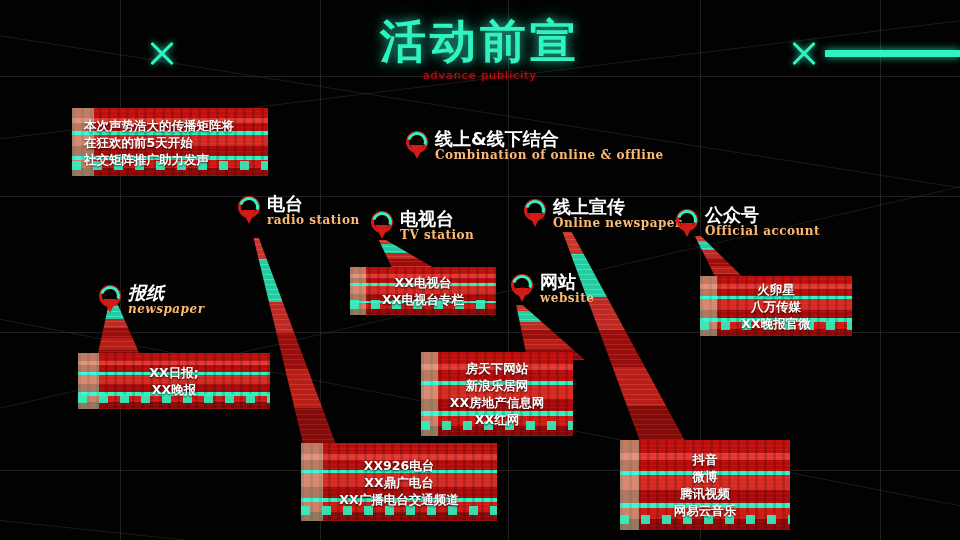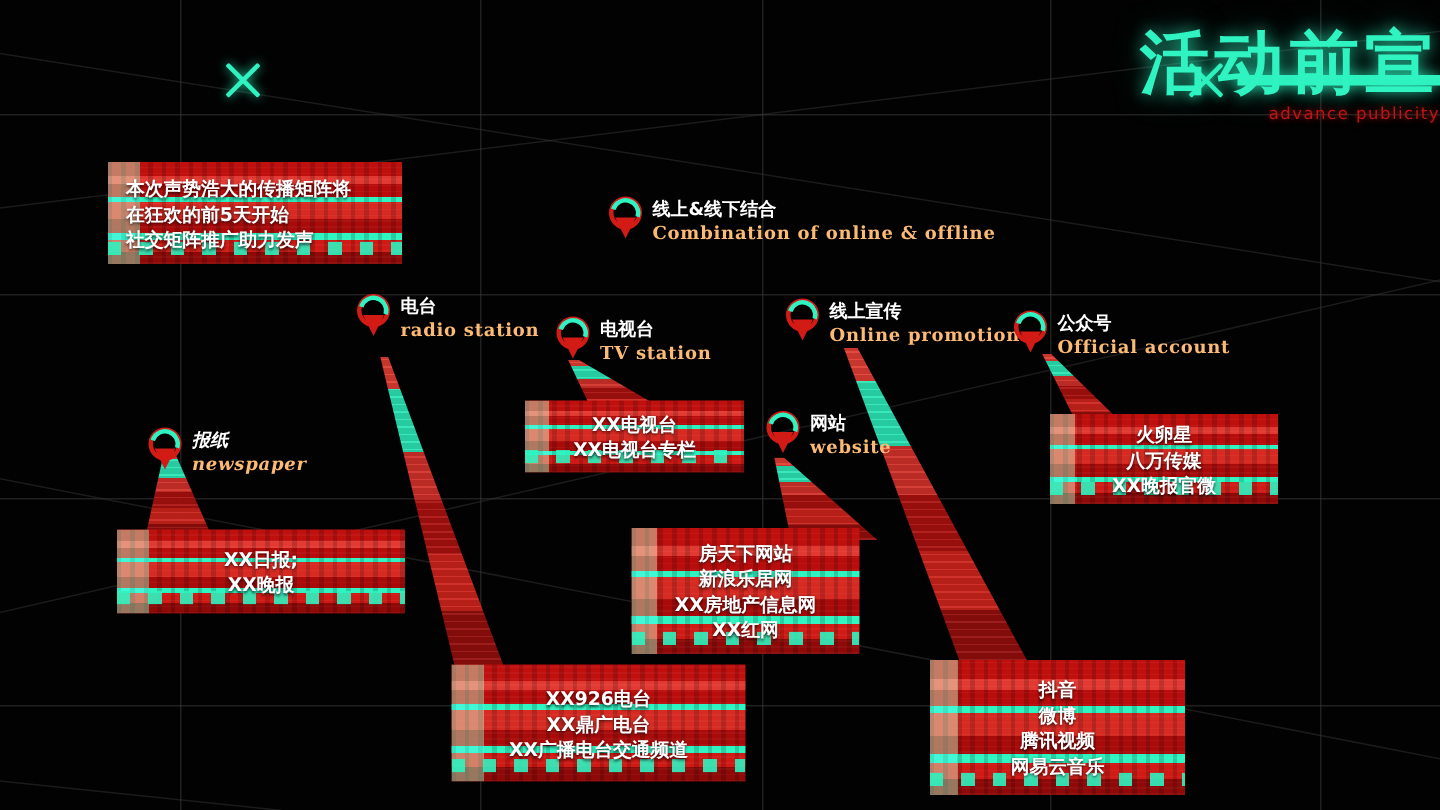--- a/index.html
+++ b/index.html
@@ -7,21 +7,21 @@
   .stage{position:relative;width:960px;height:540px;background:#020202;overflow:hidden;}
 
   
   .grid-layer{position:absolute;inset:0;overflow:hidden;}
   .gl{position:absolute;background:#3a3a3a;opacity:.55;transform-origin:0 0;}
   .gl.h{height:1px;left:-20%;width:140%;}
   .gl.v{width:1px;top:-20%;height:140%;}
   .gl.d{height:1px;left:-30%;width:170%;opacity:.45;}
 
   
-  .title-wrap{position:absolute;left:0;right:0;top:16px;text-align:right;z-index:6;}
+  .title-wrap{position:absolute;left:0;right:0;top:16px;text-align:center;z-index:6;}
   .title{font-family:"DejaVu Sans",sans-serif;font-size:46px;line-height:50px;font-weight:700;
          color:#2ff3c0;letter-spacing:4px;text-shadow:0 0 10px rgba(47,243,192,.65),0 0 22px rgba(47,243,192,.35);}
   .subtitle{margin-top:3px;font-family:"DejaVu Sans",sans-serif;font-size:11px;letter-spacing:1px;color:#c01414;
             text-shadow:0 0 5px rgba(210,20,20,.8);}
 
   .xmark{position:absolute;width:30px;height:30px;z-index:6;}
   .xmark i{position:absolute;left:0;top:14px;width:30px;height:3px;background:#2ff3c0;border-radius:1px;
            box-shadow:0 0 7px rgba(47,243,192,.85);}
   .xmark i:first-child{transform:rotate(45deg);}
   .xmark i:last-child{transform:rotate(-45deg);}
@@ -68,21 +68,21 @@
   .node{position:absolute;z-index:7;display:flex;align-items:flex-start;}
   .pin{position:relative;width:22px;height:30px;flex:none;}
   .pin .head{position:absolute;left:0;top:0;width:22px;height:22px;border-radius:50%;
              border:3px solid #d31b15;box-sizing:border-box;background:transparent;}
   .pin .arc{position:absolute;left:1px;top:1px;width:20px;height:20px;border-radius:50%;
             border:3px solid transparent;border-top-color:#2ff3c0;border-right-color:#2ff3c0;
             box-sizing:border-box;transform:rotate(-28deg);}
   .pin .tip{position:absolute;left:4px;top:14px;width:0;height:0;
             border-left:7px solid transparent;border-right:7px solid transparent;border-top:14px solid #d31b15;}
   .lbl{margin-left:7px;}
-  .lbl .cn{font-family:"DejaVu Sans",sans-serif;font-weight:700;font-size:12px;line-height:16px;color:#fff;}
+  .lbl .cn{font-family:"DejaVu Sans",sans-serif;font-weight:700;font-size:18px;line-height:16px;color:#fff;}
   .lbl .en{font-family:"DejaVu Serif",serif;font-weight:700;font-size:12px;line-height:15px;color:#fdba74;
            letter-spacing:.5px;margin-top:1px;}
 </style>
 </head>
 <body>
 
 <div class="stage">
 
   <div class="grid-layer">
     <div class="gl h" style="top:76px;"></div>
@@ -216,25 +216,25 @@
   </div>
 
   <div class="node" style="left:524px;top:199px;">
     <div class="pin">
         <div class="head"></div>
         <div class="arc"></div>
         <div class="tip"></div>
       </div>
     <div class="lbl">
       <div class="cn">线上宣传</div>
-      <div class="en">Online  promotion</div>
-    </div>
-  </div>
-
-  <div class="node" style="left:676px;top:207px;">
+      <div class="en">Online  newspaper</div>
+    </div>
+  </div>
+
+  <div class="node" style="left:676px;top:207px;align-items:flex-end;">
     <div class="pin">
         <div class="head"></div>
         <div class="arc"></div>
         <div class="tip"></div>
       </div>
     <div class="lbl">
       <div class="cn">公众号</div>
       <div class="en">Official  account</div>
     </div>
   </div>

